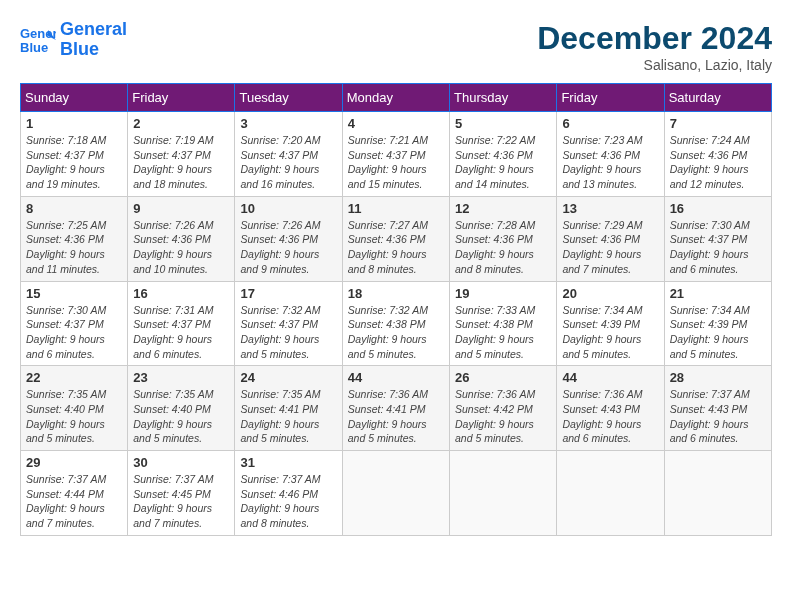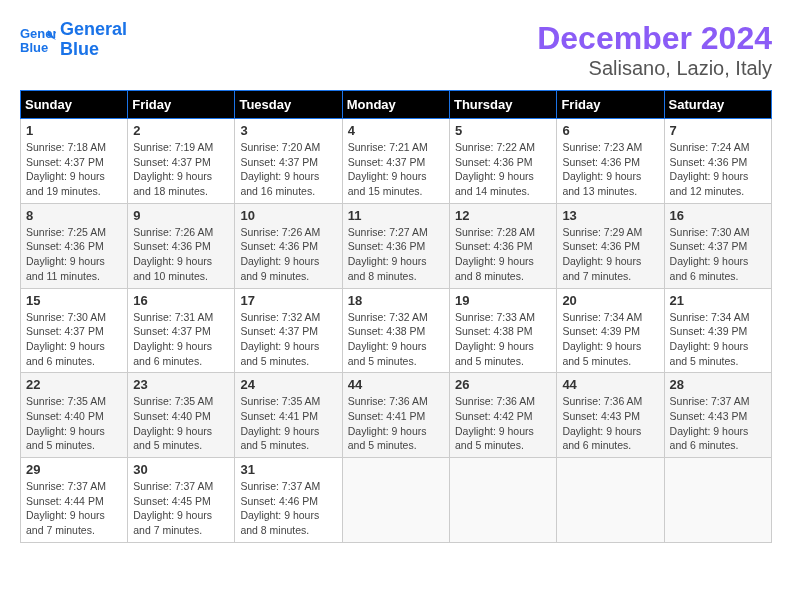--- a/index.html
+++ b/index.html
@@ -33,39 +33,39 @@
       width: 36px;
       height: 36px;
       margin-right: 4px;
     }
     .title-block {
       text-align: right;
     }
     .month-title {
       font-size: 32px;
       font-weight: bold;
-      color: #8b5cf6;
+      color: #0c4a6e;
       margin-left: 40px;
     }
     .location {
-      font-size: 20px;
+      font-size: 14px;
       color: #555;
     }
     .calendar {
       width: 100%;
       border-collapse: collapse;
       font-size: 11px;
     }
     .calendar thead th {
-      background: #000000;
+      background: #701a75;
       color: #fff;
       padding: 6px 4px;
       text-align: left;
       font-size: 13px;
-      font-weight: bold;
+      font-weight: normal;
       border: 1px solid #1a73e8;
     }
     .calendar tbody td {
       border: 1px solid #ccc;
       vertical-align: top;
       padding: 4px 5px;
       width: 108px;
       min-height: 80px;
       background: #fff;
     }
@@ -75,20 +75,21 @@
     .day-num {
       font-size: 13px;
       font-weight: bold;
       color: #333;
       margin-bottom: 2px;
     }
     .day-info {
       color: #444;
       font-size: 10.5px;
       line-height: 1.4;
+      font-style: italic;
     }
     .empty-cell {
       background: #f9f9f9 !important;
     }
   </style>
 </head>
 <body>
 
 <div class="header">
   <div class="logo">

